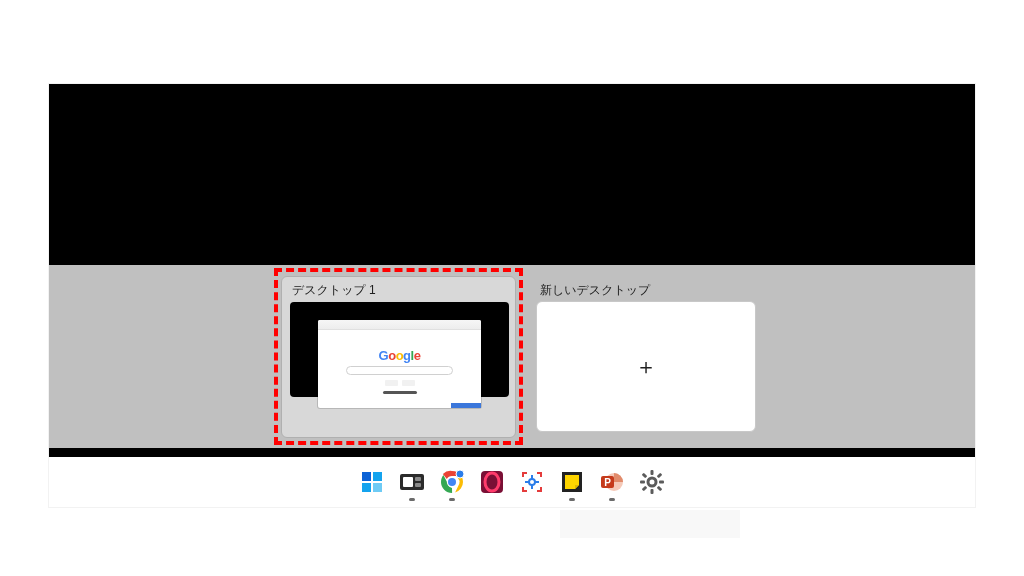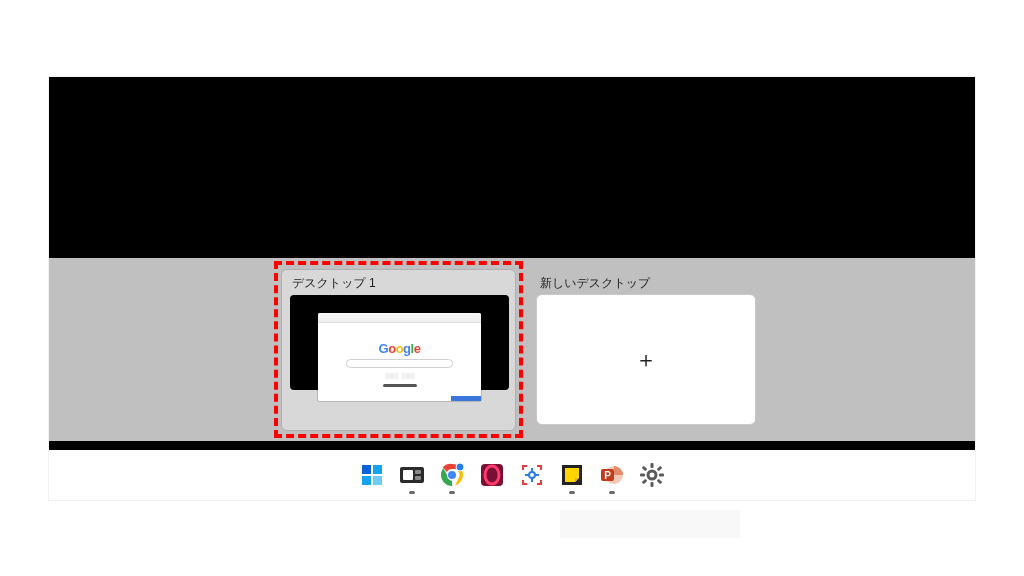--- a/index.html
+++ b/index.html
@@ -1,20 +1,20 @@
 <!DOCTYPE html>
 <html><head>
 <meta charset="utf-8">
 <style>
   * { box-sizing: border-box; margin: 0; padding: 0; }
   html, body { width: 1024px; height: 576px; background: #fff; font-family: "Yu Gothic UI", "Segoe UI", Meiryo, sans-serif; overflow: hidden; }
 
   .canvas {
     position: absolute;
-    left: 49px; top: 77px;
+    left: 49px; top: 84px;
     width: 926px; height: 423px;
     background: #5eead4;
     box-shadow: 0 0 0 1px rgba(0,0,0,0.05);
   }
 
   
   .blacktop {
     position: absolute;
     left: 0; top: 0; width: 926px; height: 181px;
     background: #000;

